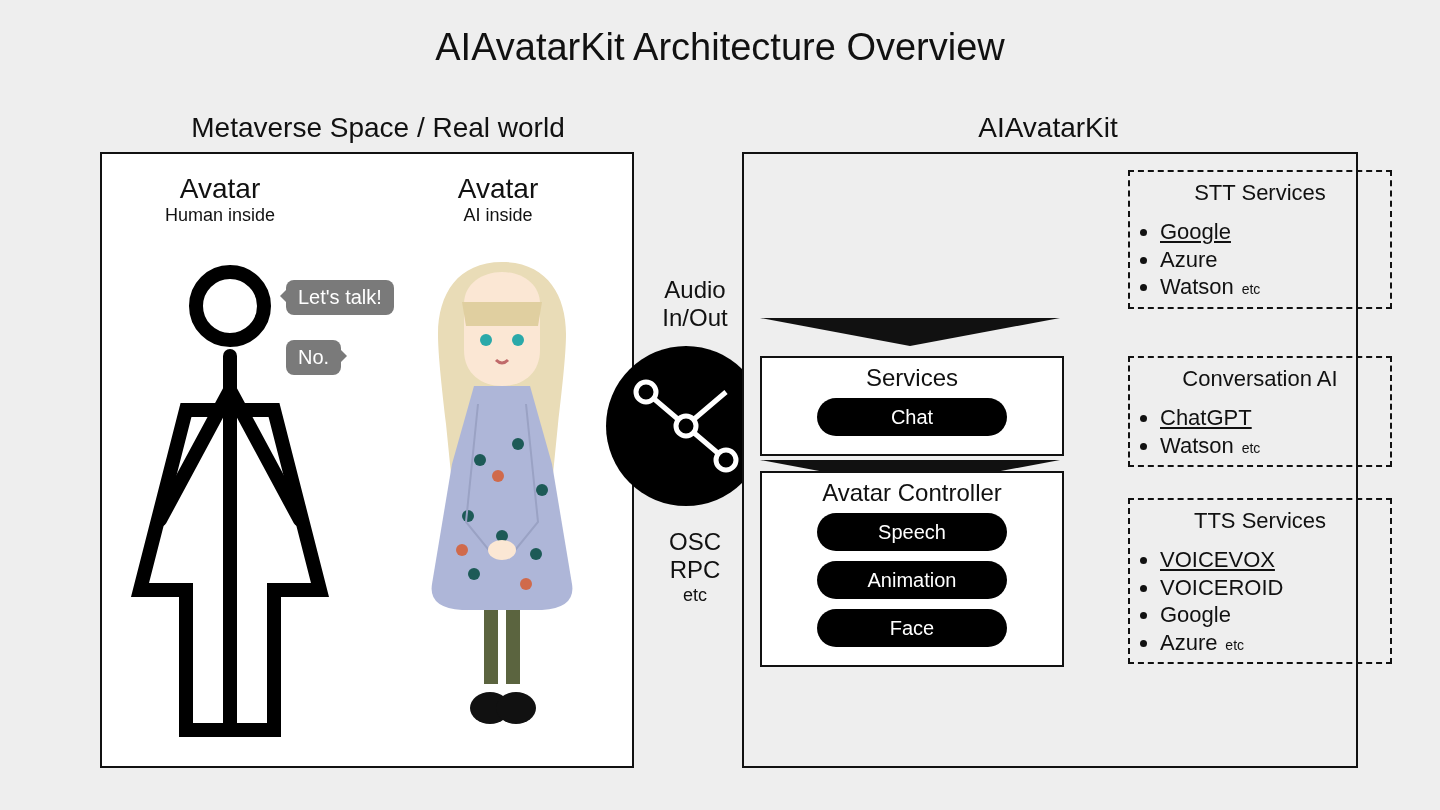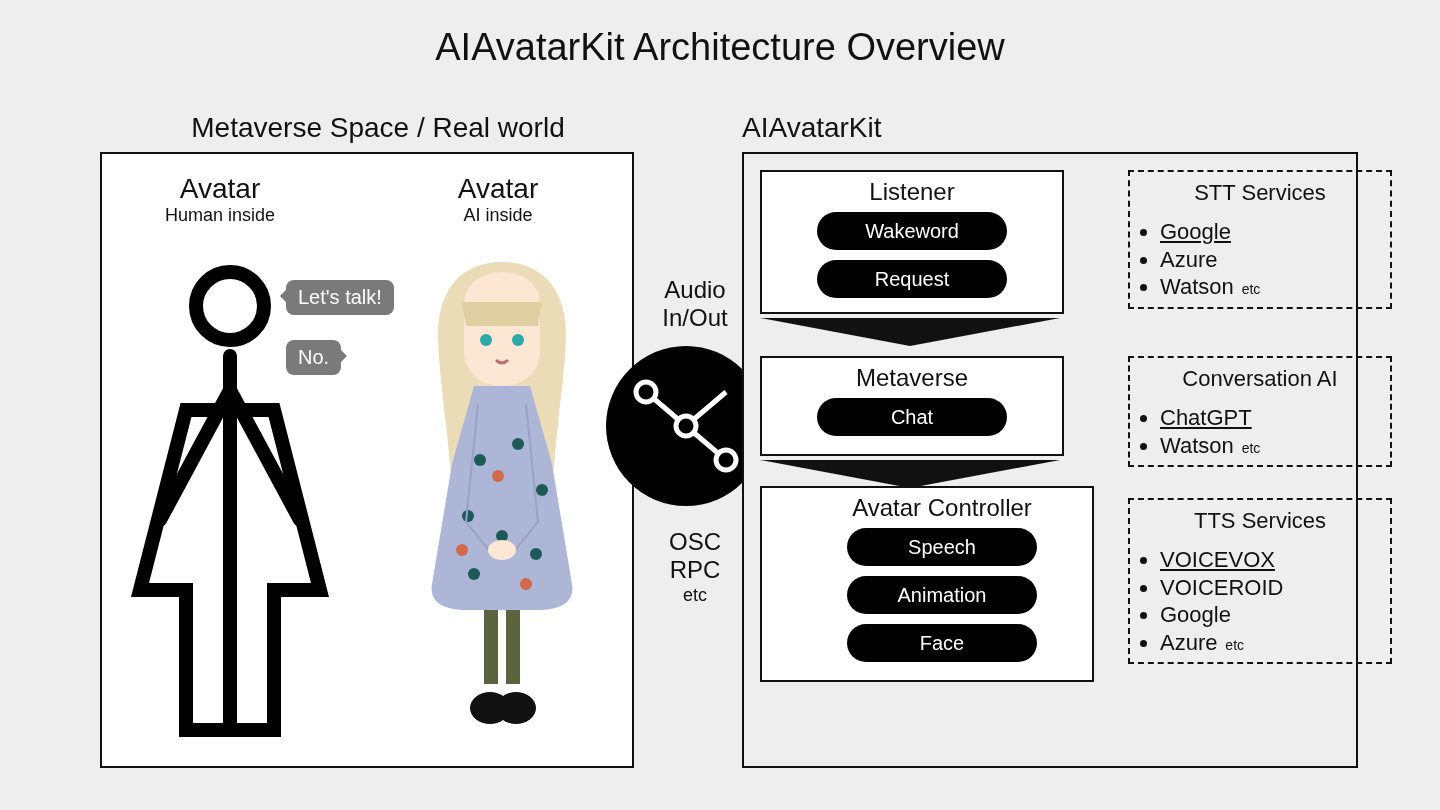--- a/index.html
+++ b/index.html
@@ -19,21 +19,21 @@
   .human{position:absolute;left:130px;top:260px;width:200px;height:480px;}
   
   .anime{position:absolute;left:402px;top:254px;width:200px;height:490px;}
   
   .mid-top{position:absolute;left:630px;top:276px;width:130px;text-align:center;font-size:24px;line-height:1.15;}
   .disc{position:absolute;left:606px;top:346px;width:160px;height:160px;border-radius:50%;background:#000;}
   .disc svg{position:absolute;left:22px;top:28px;width:116px;height:104px;}
   .mid-bottom{position:absolute;left:630px;top:528px;width:130px;text-align:center;font-size:24px;line-height:1.15;}
   .mid-bottom .etc{font-size:18px;display:block;margin-top:2px;}
   
-  .right-label{position:absolute;top:112px;left:742px;width:612px;font-size:28px;}
+  .right-label{position:absolute;top:112px;left:742px;width:612px;text-align:center;font-size:28px;}
   .right-box{position:absolute;top:152px;left:742px;width:612px;height:612px;border:2px solid #111;background:#eeeeee;}
   .pipe{position:absolute;left:760px;width:300px;background:#fff;border:2px solid #111;}
   .pipe-title{font-size:24px;text-align:center;margin:6px 0 6px 0;}
   .pill{display:block;margin:0 auto 10px auto;width:190px;height:38px;line-height:38px;text-align:center;background:#000;color:#fff;border-radius:22px;font-size:20px;}
   .arrow{position:absolute;left:760px;width:300px;height:30px;}
   .arrow svg{width:300px;height:30px;}
   .svc{position:absolute;left:1128px;width:260px;border:2px dashed #111;padding:8px 0 6px 0;}
   .svc-title{font-size:22px;text-align:center;margin-bottom:4px;}
   .svc ul{list-style:disc;margin:12px 0 0 30px;padding:0;}
   .svc li{font-size:22px;line-height:1.25;}
@@ -120,42 +120,37 @@
   </div>
   <div class="mid-bottom">
     <span>OSC</span><br>
     <span>RPC</span>
     <span class="etc">etc</span>
   </div>
 
   <div class="right-label">AIAvatarKit</div>
   <div class="right-box"></div>
 
-  <div class="pipe" style="top:170px;height:140px;">
-    <div class="pipe-title">Listener</div>
-    <span class="pill">Wakeword</span>
-    <span class="pill">Request</span>
-  </div>
   <div class="arrow" style="top:318px;">
     <svg viewBox="0 0 300 30">
         <polygon points="0,0 300,0 150,28" fill="#111"></polygon>
       </svg>
   </div>
 
   <div class="pipe" style="top:356px;height:96px;">
-    <div class="pipe-title">Metaverse</div>
+    <div class="pipe-title">Services</div>
     <span class="pill">Chat</span>
   </div>
   <div class="arrow" style="top:460px;">
     <svg viewBox="0 0 300 30">
         <polygon points="0,0 300,0 150,28" fill="#111"></polygon>
       </svg>
   </div>
 
-  <div class="pipe" style="top:486px;height:192px;padding-left:30px;">
+  <div class="pipe" style="top:471px;height:192px;">
     <div class="pipe-title">Avatar Controller</div>
     <span class="pill">Speech</span>
     <span class="pill">Animation</span>
     <span class="pill">Face</span>
   </div>
 
   <div class="svc" style="top:170px;">
     <div class="svc-title">STT Services</div>
     <ul>
         <li><span class="u">Google</span></li>

